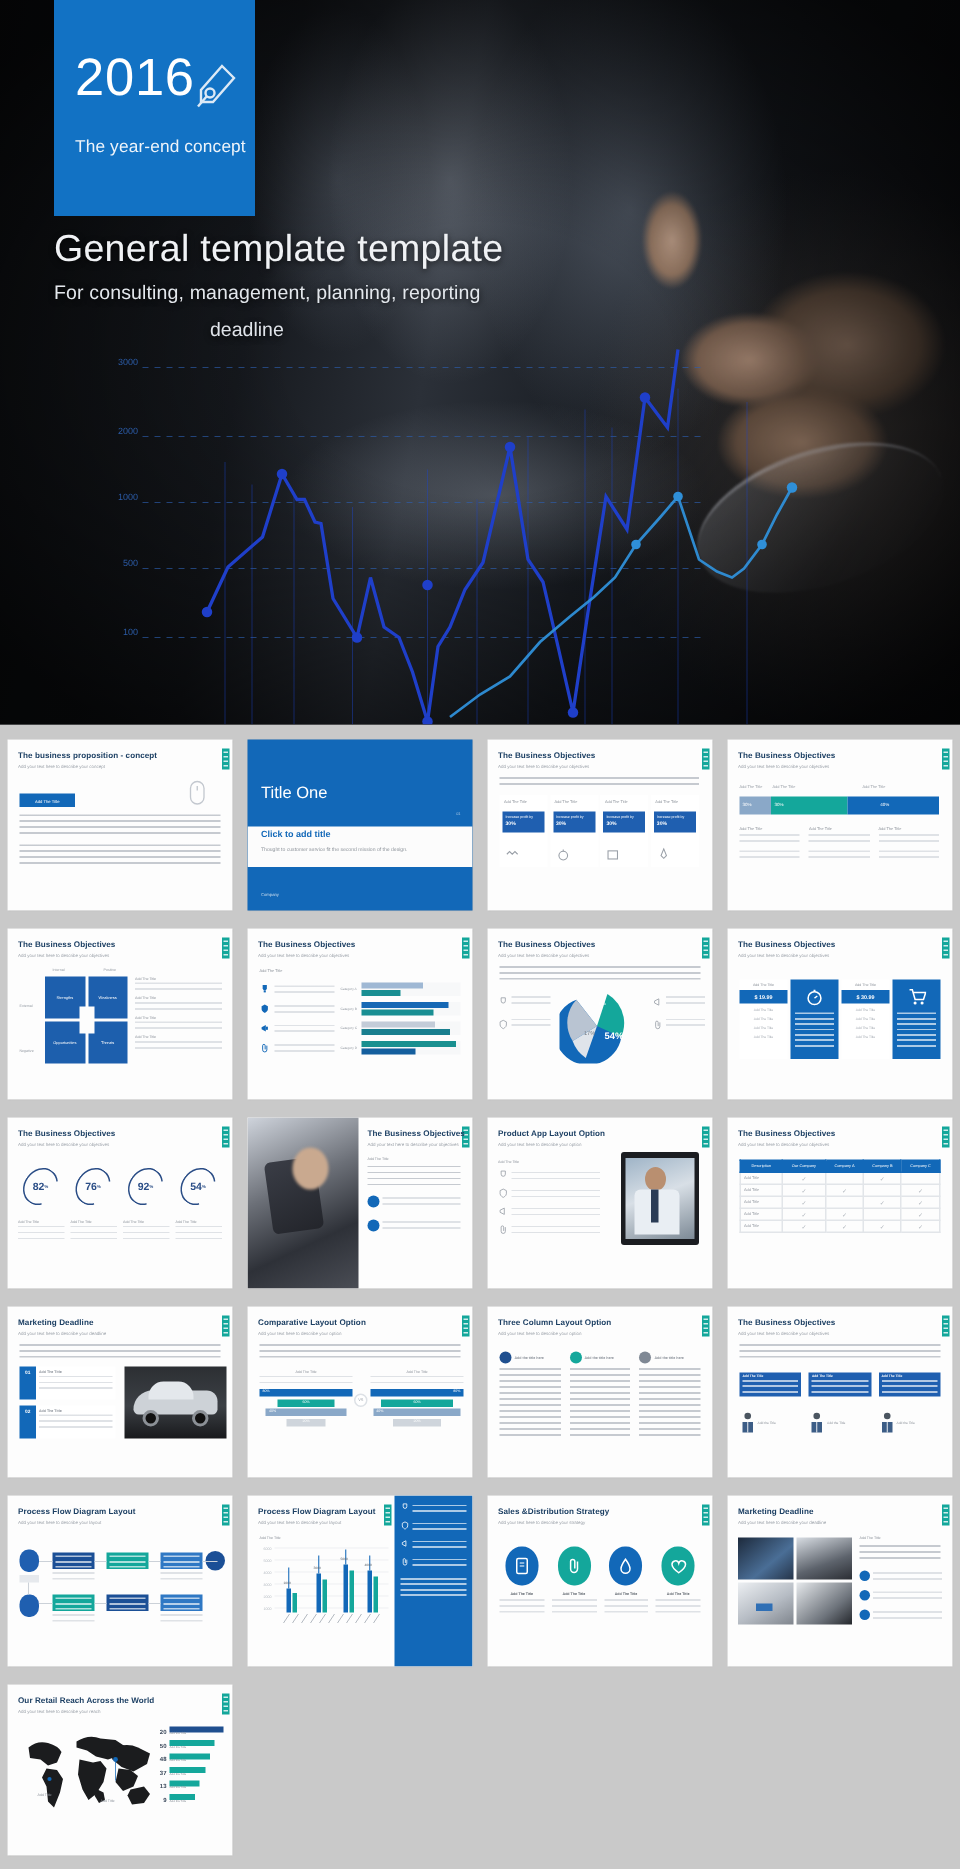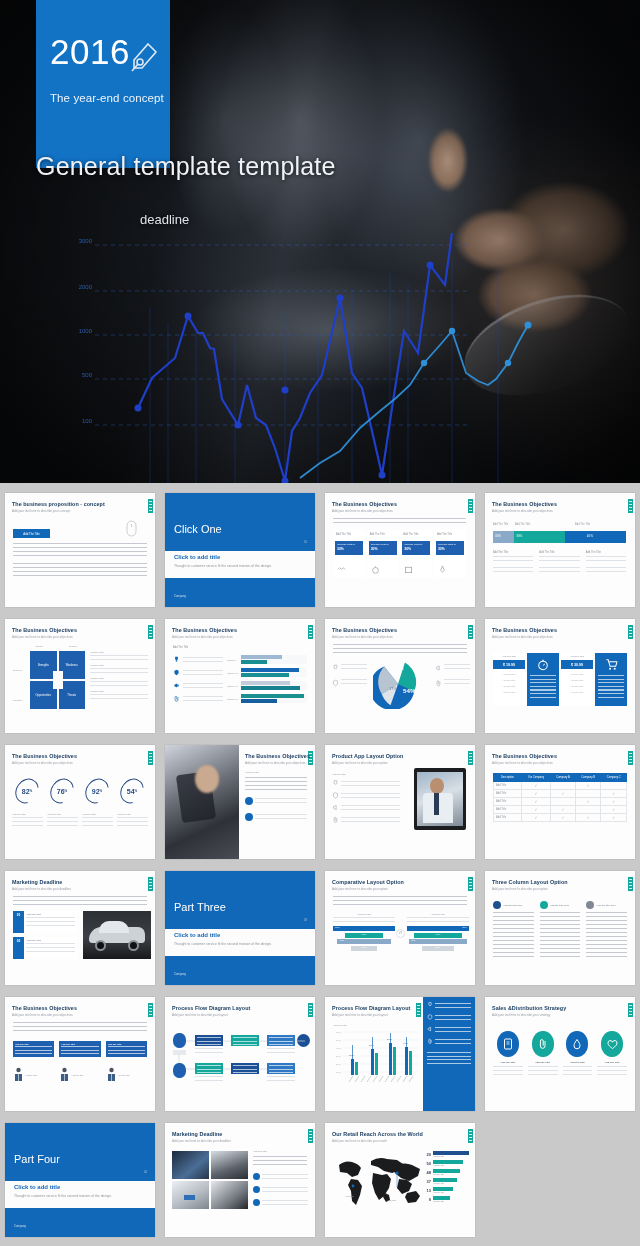--- a/index.html
+++ b/index.html
@@ -48,21 +48,21 @@
     width: 170px; height: 90px; border-radius: 50%;
     background: linear-gradient(140deg, rgba(230,232,238,.25), rgba(150,155,165,.05) 60%, transparent);
     border-top: 3px solid rgba(225,230,240,.35);
     transform: rotate(-18deg);
     filter: blur(.6px);
   }
   .hero-chart { position: absolute; left: 0; bottom: 0; width: 640px; height: 270px; }
 
   .badge {
     position: absolute; left: 36px; top: 0;
-    width: 134px; height: 168px;
+    width: 134px; height: 144px;
     background: #1272c4;
   }
   .badge-year {
     position: absolute; left: 14px; top: 32px;
     font-size: 35px; color: #fff; font-weight: 400; letter-spacing: .5px;
   }
   .badge-icon { position: absolute; left: 92px; top: 42px; width: 30px; height: 32px; }
   .badge-sub {
     position: absolute; left: 14px; top: 92px;
     font-size: 11.5px; color: #eef4fa; letter-spacing: .1px;
@@ -249,20 +249,21 @@
       <div class="badge-year">2016</div>
       <svg class="badge-icon" viewBox="0 0 30 32">
         <path d="M20 2 L28 10 L14 26 L6 26 L6 18 Z" fill="none" stroke="#dce9f6" stroke-width="1.6"></path>
         <circle cx="12" cy="20" r="3" fill="none" stroke="#dce9f6" stroke-width="1.6"></circle>
         <path d="M10 22 L4 29" stroke="#dce9f6" stroke-width="1.6" fill="none"></path>
       </svg>
       <div class="badge-sub">The year-end concept</div>
     </div>
 
     <div class="hero-title">General template template</div>
+    <div class="hero-sub">For consulting, management, planning, reporting</div>
     <div class="hero-sub2">deadline</div>
   </div>
 
   <div class="grid">
 
     <div class="cell">
       <div class="slide white">
         <div class="tab-mark"></div>
         <div class="s-title">The business proposition - concept</div>
         <div class="s-sub">Add your text here to describe your concept</div>
@@ -274,21 +275,21 @@
           <line x1="5.5" y1="4" x2="5.5" y2="7" stroke="#c3c8cf" stroke-width=".9"></line>
         </svg>
         <div class="fake-lines" style="position:absolute;left:8px;top:50px;width:134px;height:14px"></div>
         <div class="fake-lines" style="position:absolute;left:8px;top:70px;width:134px;height:14px"></div>
       </div>
     </div>
 
     <div class="cell">
       <div class="slide blue">
         <div class="part-band"></div>
-        <div class="part-title">Click One</div>
+        <div class="part-title">Title One</div>
         <div class="part-num">01</div>
         <div class="part-click">Click to add title</div>
         <div class="part-desc">Thought to customer service fit the second mission of the design.</div>
         <div class="part-foot">Company</div>
       </div>
     </div>
 
     <div class="cell">
       <div class="slide white">
         <div class="tab-mark"></div>
@@ -747,30 +748,20 @@
         </div>
         <div style="position:absolute;right:4px;top:40px;width:68px;height:48px;background:linear-gradient(180deg,#2c2f33 0%,#3c4045 55%,#18191c 100%);overflow:hidden">
           <div style="position:absolute;left:6px;top:16px;width:56px;height:16px;background:#cdd2d7;border-radius:14px 8px 4px 4px"></div>
           <div style="position:absolute;left:16px;top:10px;width:30px;height:12px;background:#e4e8ec;border-radius:10px 10px 0 0"></div>
           <div style="position:absolute;left:12px;top:29px;width:11px;height:11px;background:#111;border-radius:50%;border:2px solid #8b9096"></div>
           <div style="position:absolute;left:45px;top:29px;width:11px;height:11px;background:#111;border-radius:50%;border:2px solid #8b9096"></div>
         </div>
       </div>
     </div>
 
-    <div class="cell">
-      <div class="slide blue">
-        <div class="part-band"></div>
-        <div class="part-title">Part Three</div>
-        <div class="part-num">03</div>
-        <div class="part-click">Click to add title</div>
-        <div class="part-desc">Thought to customer service fit the second mission of the design.</div>
-        <div class="part-foot">Company</div>
-      </div>
-    </div>
 
     <div class="cell">
       <div class="slide white">
         <div class="tab-mark"></div>
         <div class="s-title">Comparative Layout Option</div>
         <div class="s-sub">Add your text here to describe your option</div>
         <div class="fake-lines" style="position:absolute;left:8px;top:25px;width:134px;height:9px"></div>
         <div style="position:absolute;left:8px;top:42px;width:62px">
           <div style="font-size:2.4px;color:#8e949c;text-align:center">Add The Title</div>
           <div class="fake-lines light" style="height:6px;margin:1px 0 3px"></div>
@@ -1049,30 +1040,20 @@
                   <path d="M5.5 9.5 C2 7 1 5.5 1 4 A2.3 2.3 0 0 1 5.5 3.2 A2.3 2.3 0 0 1 10 4 C10 5.5 9 7 5.5 9.5Z" fill="none" stroke="#fff" stroke-width="1"></path>
                 </svg>
             </div>
             <div style="font-size:2.4px;color:#5f666e;font-weight:bold;margin-top:4px">Add The Title</div>
             <div class="fake-lines light" style="height:9px;margin-top:2px"></div>
           </div>
         </div>
       </div>
     </div>
 
-    <div class="cell">
-      <div class="slide blue">
-        <div class="part-band"></div>
-        <div class="part-title">Part Four</div>
-        <div class="part-num">04</div>
-        <div class="part-click">Click to add title</div>
-        <div class="part-desc">Thought to customer service fit the second mission of the design.</div>
-        <div class="part-foot">Company</div>
-      </div>
-    </div>
 
     <div class="cell">
       <div class="slide white">
         <div class="tab-mark"></div>
         <div class="s-title">Marketing Deadline</div>
         <div class="s-sub">Add your text here to describe your deadline</div>
         <div style="position:absolute;left:7px;top:28px;width:76px;height:58px;display:grid;grid-template-columns:1fr 1fr;grid-template-rows:1fr 1fr;gap:1.5px">
           <div style="background:linear-gradient(140deg,#1d2a3c,#4a6e96 60%,#253449)"></div>
           <div style="background:linear-gradient(160deg,#d8dde3,#5d636c 60%,#2b2e34)"></div>
           <div style="background:linear-gradient(150deg,#eceff2,#b6bcc4 55%,#7f858d)">

